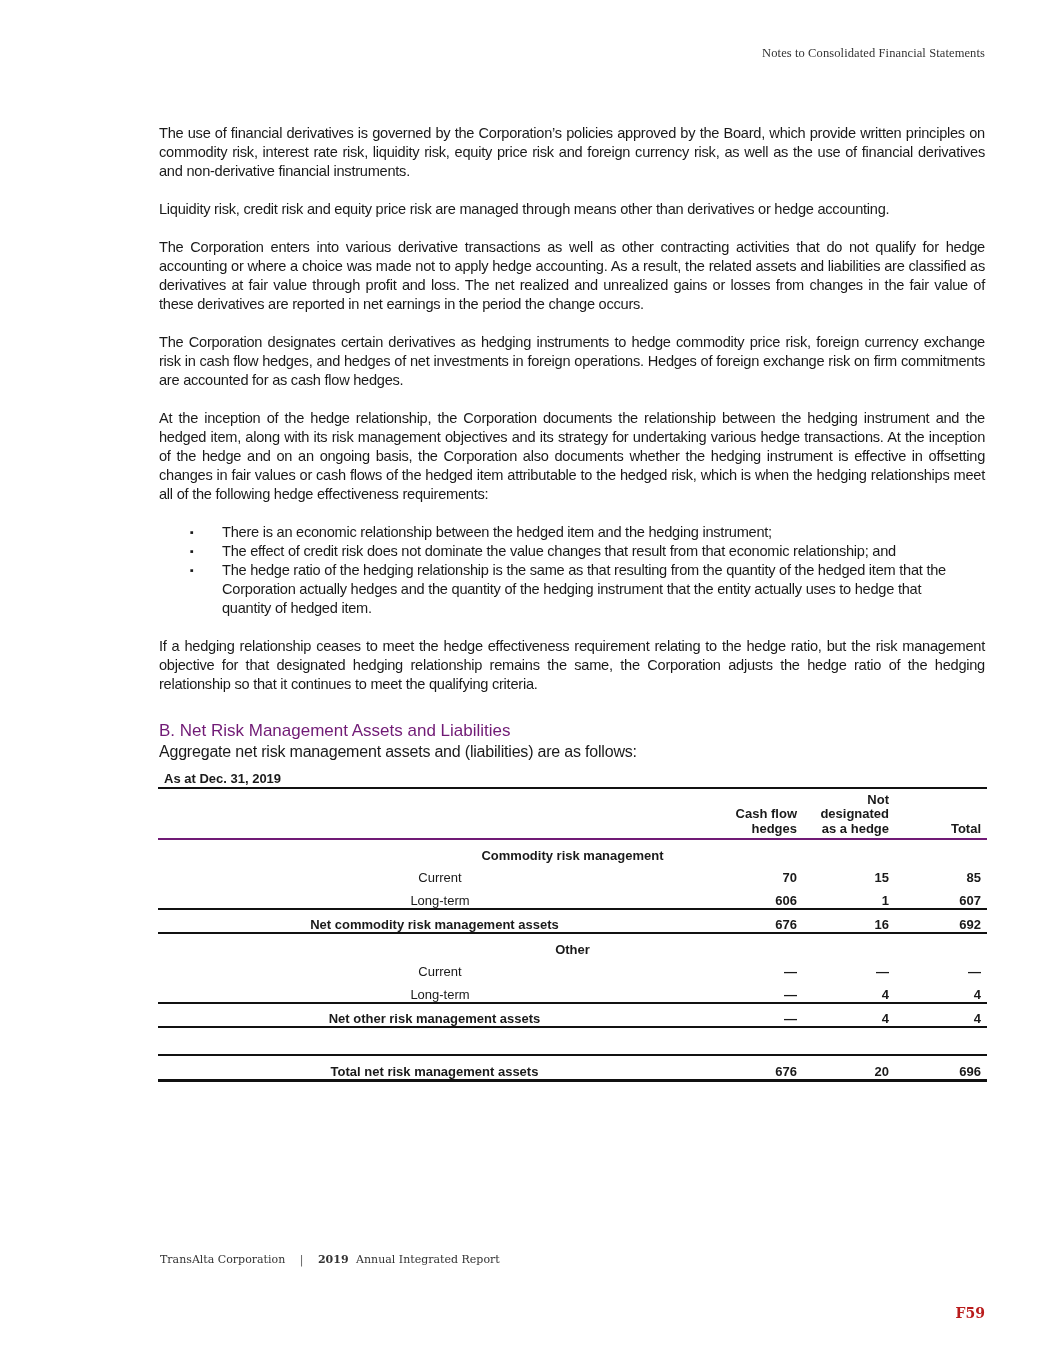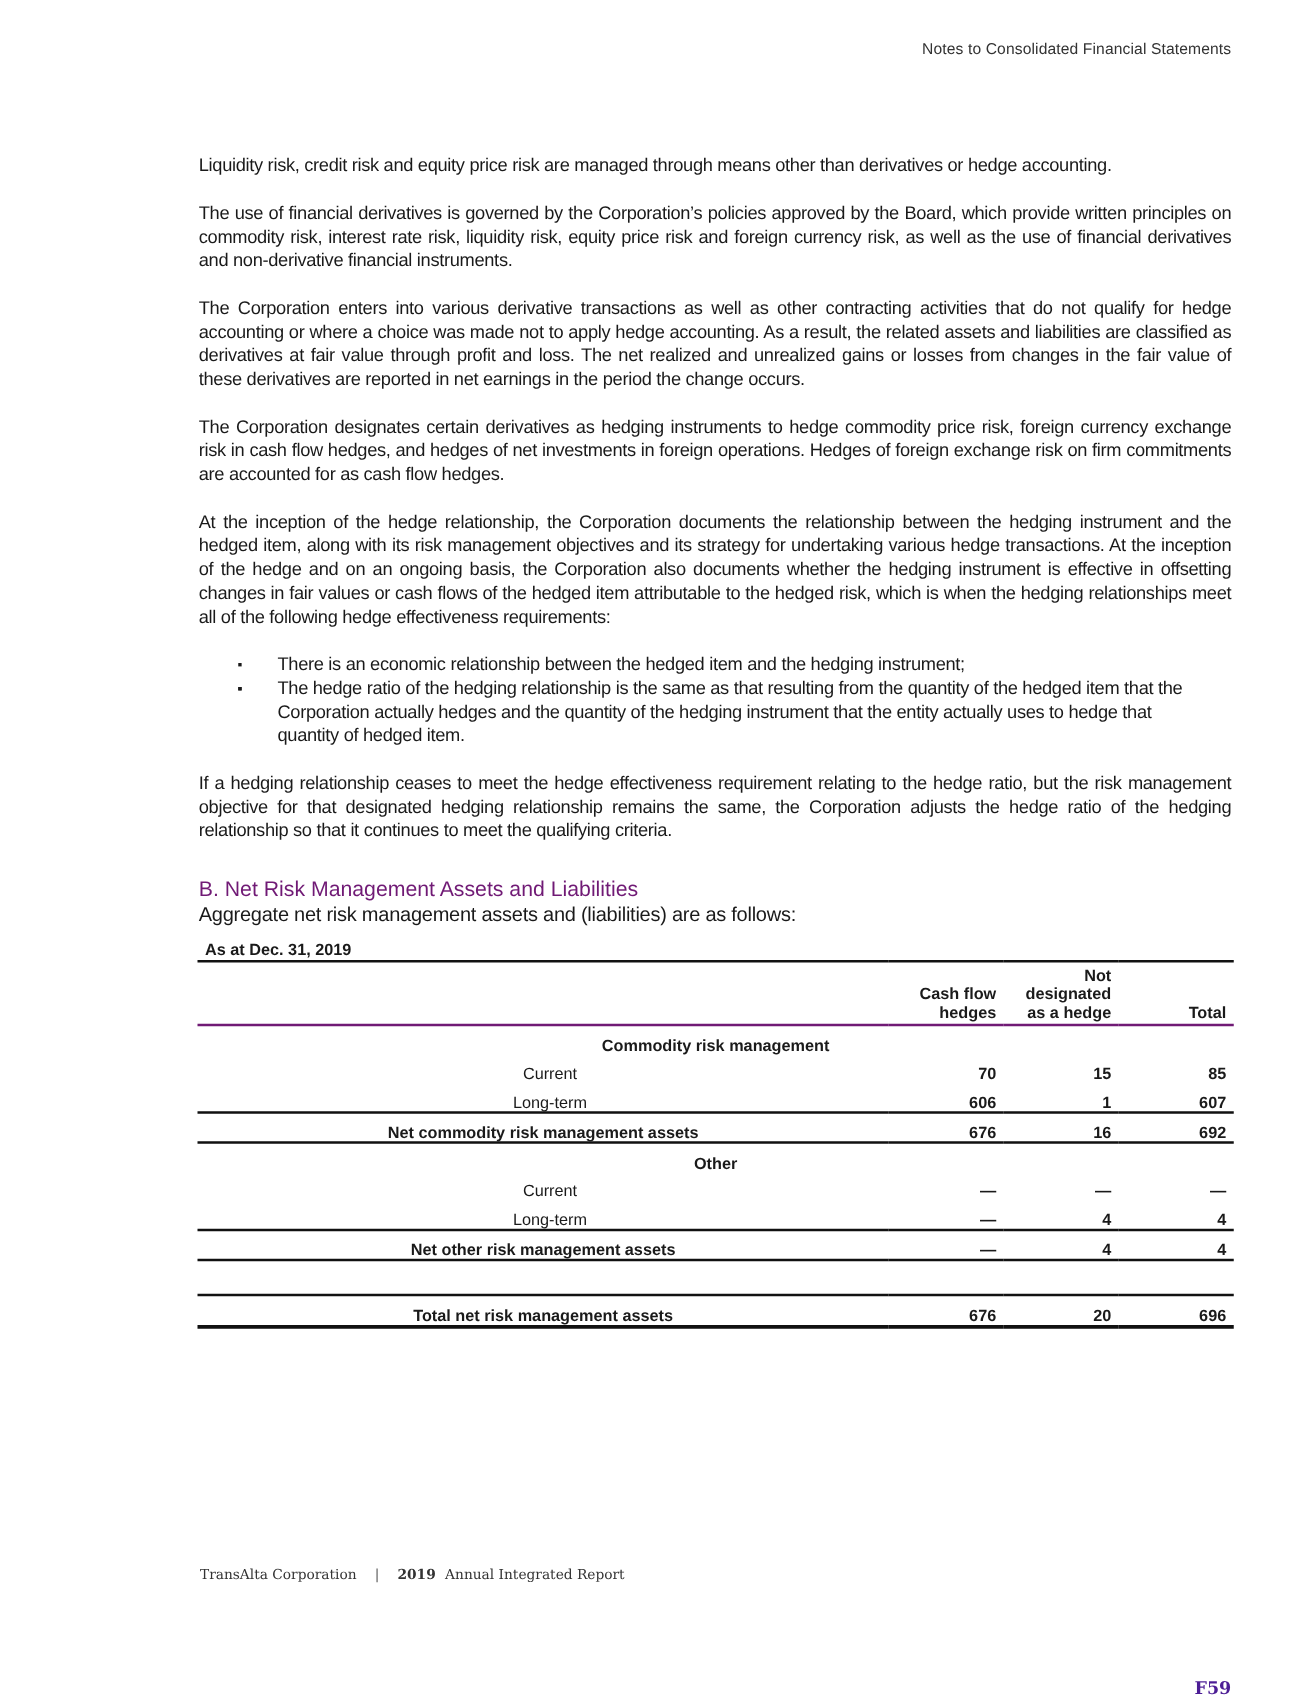--- a/index.html
+++ b/index.html
@@ -6,23 +6,23 @@
     body {
       width: 1048px;
       height: 1365px;
       position: relative;
       color: #1a1a1a;
       font-family: "Liberation Sans", sans-serif;
       overflow: hidden;
     }
     .running-header {
       position: absolute;
-      top: 32px;
+      top: 46px;
       right: 63px;
-      font-family: Liberation Sans, sans-serif;
+      font-family: Liberation Serif, serif;
       font-size: 12.5px;
       color: #333;
       letter-spacing: 0.1px;
     }
     .content {
       position: absolute;
       left: 159px;
       top: 124px;
       width: 826px;
     }
@@ -107,46 +107,47 @@
       top: 1253px;
       font-family: "DejaVu Serif", serif;
       font-size: 11px;
       color: #333;
     }
     .footer-left .sep { margin: 0 11px; color: #555; }
     .footer-left .year { font-weight: bold; margin-right: 4px; }
     .footer-right {
       position: absolute;
       right: 63px;
-      top: 1343px;
+      top: 1305px;
       font-family: "DejaVu Serif", serif;
       font-size: 14px;
       font-weight: bold;
-      color: #4c1d95;
+      color: #b91c1c;
     }
   </style>
 </head>
 <body>
 
 <div class="running-header">Notes to Consolidated Financial Statements</div>
 
 <div class="content">
+  <p class="body">The use of financial derivatives is governed by the Corporation’s policies approved by the Board, which provide written principles on commodity risk, interest rate risk, liquidity risk, equity price risk and foreign currency risk, as well as the use of financial derivatives and non-derivative financial instruments.</p>
   <p class="body">Liquidity risk, credit risk and equity price risk are managed through means other than derivatives or hedge accounting.</p>
-  <p class="body">The use of financial derivatives is governed by the Corporation’s policies approved by the Board, which provide written principles on commodity risk, interest rate risk, liquidity risk, equity price risk and foreign currency risk, as well as the use of financial derivatives and non-derivative financial instruments.</p>
   <p class="body">The Corporation enters into various derivative transactions as well as other contracting activities that do not qualify for hedge accounting or where a choice was made not to apply hedge accounting. As a result, the related assets and liabilities are classified as derivatives at fair value through profit and loss. The net realized and unrealized gains or losses from changes in the fair value of these derivatives are reported in net earnings in the period the change occurs.</p>
   <p class="body">The Corporation designates certain derivatives as hedging instruments to hedge commodity price risk, foreign currency exchange risk in cash flow hedges, and hedges of net investments in foreign operations. Hedges of foreign exchange risk on firm commitments are accounted for as cash flow hedges.</p>
   <p class="body">At the inception of the hedge relationship, the Corporation documents the relationship between the hedging instrument and the hedged item, along with its risk management objectives and its strategy for undertaking various hedge transactions. At the inception of the hedge and on an ongoing basis, the Corporation also documents whether the hedging instrument is effective in offsetting changes in fair values or cash flows of the hedged item attributable to the hedged risk, which is when the hedging relationships meet all of the following hedge effectiveness requirements:</p>
 
   <ul class="bullets">
     <li>
       <span class="bullet">▪</span>
       <span>There is an economic relationship between the hedged item and the hedging instrument;</span>
     </li>
     <li>
       <span class="bullet">▪</span>
+      <span>The effect of credit risk does not dominate the value changes that result from that economic relationship; and</span>
     </li>
     <li>
       <span class="bullet">▪</span>
       <span>The hedge ratio of the hedging relationship is the same as that resulting from the quantity of the hedged item that the Corporation actually hedges and the quantity of the hedging instrument that the entity actually uses to hedge that quantity of hedged item.</span>
     </li>
   </ul>
 
   <p class="body">If a hedging relationship ceases to meet the hedge effectiveness requirement relating to the hedge ratio, but the risk management objective for that designated hedging relationship remains the same, the Corporation adjusts the hedge ratio of the hedging relationship so that it continues to meet the qualifying criteria.</p>
 
   <h2 class="section-title">B. Net Risk Management Assets and Liabilities</h2>

